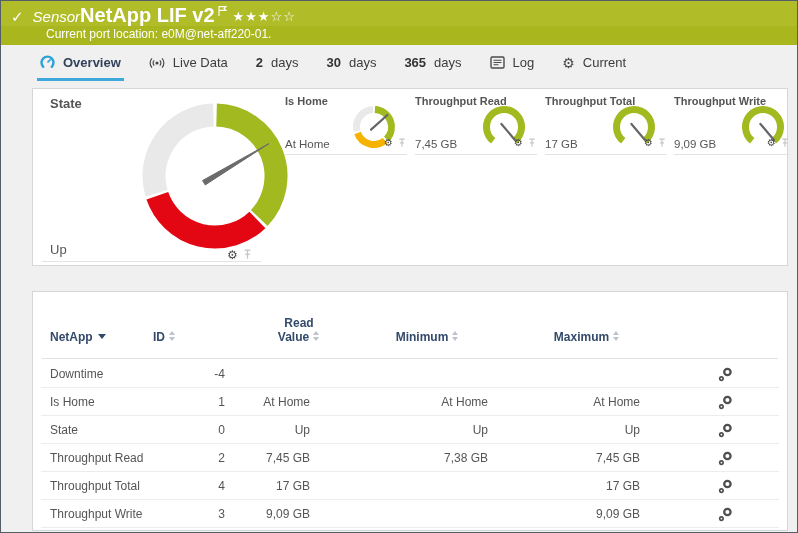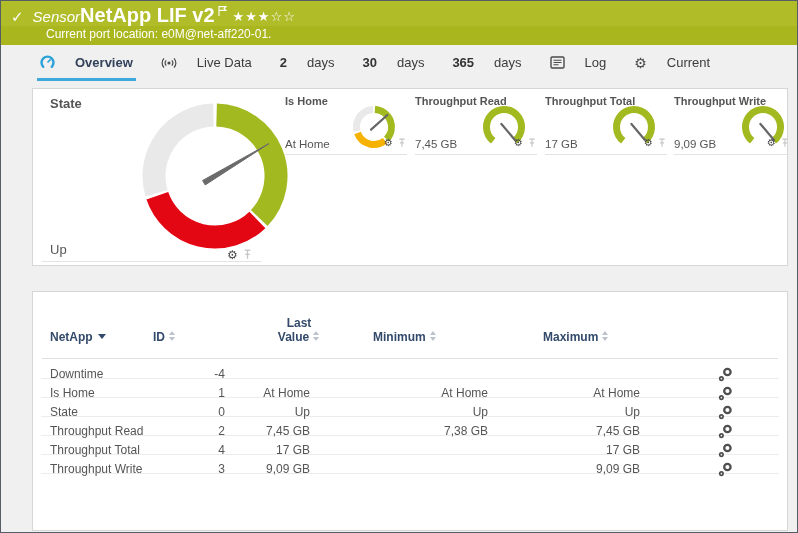--- a/index.html
+++ b/index.html
@@ -17,21 +17,21 @@
   .hrow1{position:absolute;top:3px;left:10px;display:flex;align-items:baseline;white-space:nowrap}
   .check{font-weight:700;font-size:15px;margin-right:9px}
   .kind{font-style:italic;font-size:15px;margin-right:0}
   .title{font-weight:700;font-size:20px}
   .flag{margin:0 6px 0 3px;position:relative;top:-5px}
   .stars{font-size:13px;letter-spacing:1px;position:relative;top:-1px}
   .hrow2{position:absolute;top:26px;left:45px;font-size:12px;z-index:2}
 
   
   .tabbar{position:absolute;top:44px;left:0;right:0;height:38px;display:flex;align-items:center;gap:22px;padding-left:36px;background:#f0f0f0}
-  .tab{display:flex;align-items:center;gap:20px;height:34px;padding:0 3px;font-size:13px;color:#3c3c3c;cursor:pointer;border-bottom:3px solid transparent}
+  .tab{display:flex;align-items:center;gap:8px;height:34px;padding:0 3px;font-size:13px;color:#3c3c3c;cursor:pointer;border-bottom:3px solid transparent}
   .tab .tnum{font-weight:700;color:#333}
   .tab.active{border-bottom-color:var(--accent-blue);font-weight:700;color:#32425a}
   .ticon{display:inline-flex;align-items:center}
   .gear-glyph{font-size:14px;color:#4a4a4a;line-height:1}
 
   
   .panel{position:absolute;left:31px;width:756px;background:#fff;border:1px solid #d6d6d6}
   .panel-gauges{top:87px;height:178px}
   .panel-table{top:290px;height:240px}
 
@@ -53,31 +53,31 @@
   .arc-r{stroke:var(--gauge-red);fill:none}
   .arc-y{stroke:var(--gauge-yellow);fill:none}
   .arc-e{stroke:var(--gauge-gray);fill:none}
   .ndl{stroke:#666;fill:none;stroke-linecap:round}
 
   
   .th{position:absolute;font-size:12px;font-weight:700;color:var(--header-navy);cursor:pointer;white-space:nowrap}
   .th-channel{left:17px;top:38px}
   .th-id{left:120px;width:88px;top:38px;text-align:left}
   .th-last{left:225px;width:82px;top:24px;text-align:center;line-height:14px}
-  .th-min{left:340px;width:125px;top:38px;text-align:left}
-  .th-max{left:510px;width:140px;top:38px;text-align:left}
+  .th-min{left:332px;width:125px;top:38px;text-align:center}
+  .th-max{left:484px;width:140px;top:38px;text-align:center}
   .header-line{position:absolute;left:9px;right:9px;top:66px;height:1px;background:#e0e0e0}
   .caret-down{display:inline-block;width:0;height:0;border-left:4px solid transparent;border-right:4px solid transparent;border-top:5px solid var(--header-navy);margin-left:5px;vertical-align:2px}
   .sort{display:inline-block;width:7px;margin-left:4px;vertical-align:0px}
   .sort i{display:block;width:0;height:0;border-left:3.5px solid transparent;border-right:3.5px solid transparent}
   .sort .up{border-bottom:4px solid #bcc3cd;margin-bottom:2px}
   .sort .dn{border-top:4px solid #bcc3cd}
 
   .rows{position:absolute;left:8px;right:8px;top:68px}
-  .trow{position:relative;height:19px;border-bottom:1px solid #ececec;font-size:12px;color:var(--text-gray)}
+  .trow{position:relative;height:28px;border-bottom:1px solid #ececec;font-size:12px;color:var(--text-gray)}
   .td{position:absolute;top:0;line-height:28px;white-space:nowrap}
   .td-channel{left:9px}
   .td-id{left:122px;width:62px;text-align:right}
   .td-last{left:192px;width:77px;text-align:right}
   .td-min{left:332px;width:115px;text-align:right}
   .td-max{left:482px;width:117px;text-align:right}
   .td-edit{left:672px;width:24px;display:flex;align-items:center;justify-content:center;height:28px;cursor:pointer}
 </style>
 </head>
 <body>
@@ -222,21 +222,21 @@
         <span><svg width="8" height="10" viewBox="0 0 9 11">
               <path d="M1.5,1.2 H7.5 M4.5,1.2 V9.8 M2.2,5.4 H6.8" stroke="currentColor" stroke-width="1.3" fill="none"></path>
             </svg></span>
       </div>
     </div>
   </div>
 
   <div class="panel panel-table">
     <div class="th th-channel"><span>NetApp</span><span class="caret-down"></span></div>
     <div class="th th-id"><span>ID</span><span class="sort"><i class="up"></i><i class="dn"></i></span></div>
-    <div class="th th-last"><span>Last</span><br><span>Value</span><span class="sort"><i class="up"></i><i class="dn"></i></span></div>
+    <div class="th th-last"><span>Read</span><br><span>Value</span><span class="sort"><i class="up"></i><i class="dn"></i></span></div>
     <div class="th th-min"><span>Minimum</span><span class="sort"><i class="up"></i><i class="dn"></i></span></div>
     <div class="th th-max"><span>Maximum</span><span class="sort"><i class="up"></i><i class="dn"></i></span></div>
     <div class="header-line"></div>
 
     <div class="rows">
       <div class="trow">
         <span class="td td-channel">Downtime</span>
         <span class="td td-id">-4</span>
         <span class="td td-last"></span>
         <span class="td td-min"></span>

